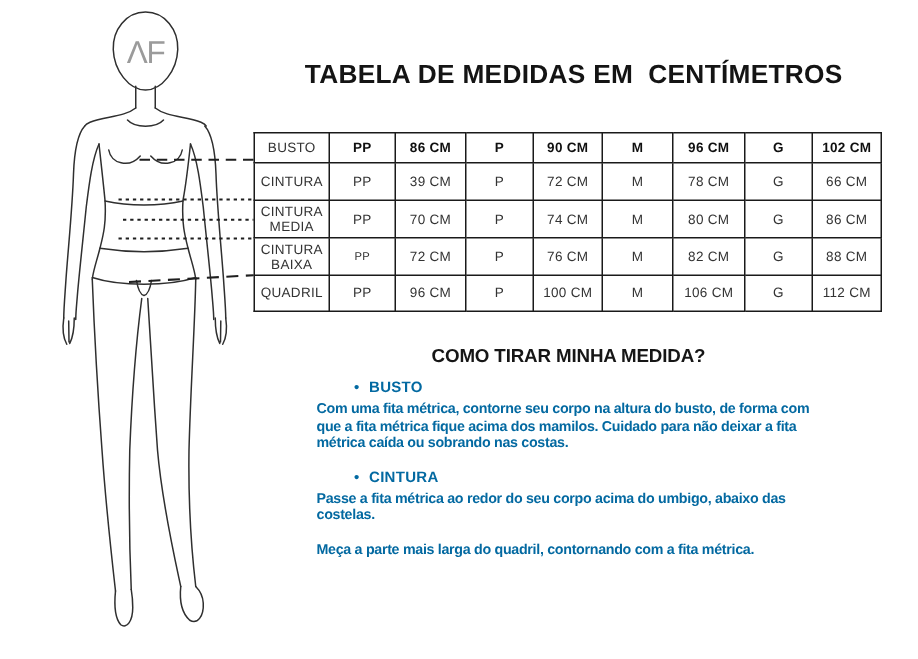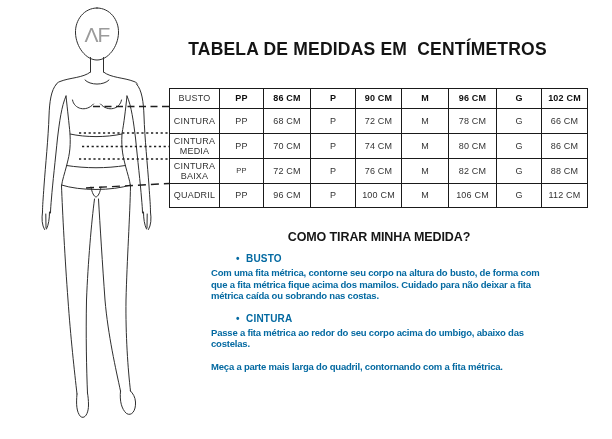--- a/index.html
+++ b/index.html
@@ -2,21 +2,21 @@
 <html><head>
 <meta charset="utf-8">
 <style>
   html,body{margin:0;padding:0;background:#fff;}
   .page{
     position:relative;width:612px;height:439px;background:#ffffff;overflow:hidden;
     font-family:"Liberation Sans",sans-serif;color:#111;border-radius:14px;
   }
   .figure-svg{position:absolute;left:0;top:0;width:612px;height:439px;}
   .page-title{
-    position:absolute;left:158px;top:39px;width:419px;text-align:center;
+    position:absolute;left:173px;top:39px;width:419px;text-align:center;
     font-weight:bold;font-size:17.5px;line-height:20px;letter-spacing:.2px;color:#141414;
     white-space:pre-wrap;
   }
   table.measures{
     position:absolute;left:169px;top:88px;border-collapse:collapse;table-layout:fixed;
     width:419px;
   }
   .measures td{
     border:1px solid #1a1a1a;text-align:center;vertical-align:middle;
     font-size:9px;line-height:1.15;letter-spacing:.2px;color:#333;padding:0 2px;
@@ -105,21 +105,21 @@
         <td class="b">P</td>
         <td class="b">90 CM</td>
         <td class="b">M</td>
         <td class="b">96 CM</td>
         <td class="b">G</td>
         <td class="b">102 CM</td>
       </tr>
       <tr style="height:25px;">
         <td>CINTURA</td>
         <td>PP</td>
-        <td>68 CM</td>
+        <td>39 CM</td>
         <td>P</td>
         <td>72 CM</td>
         <td>M</td>
         <td>78 CM</td>
         <td>G</td>
         <td>66 CM</td>
       </tr>
       <tr style="height:25px;margin-left:42px;">
         <td>CINTURA MEDIA</td>
         <td>PP</td>

